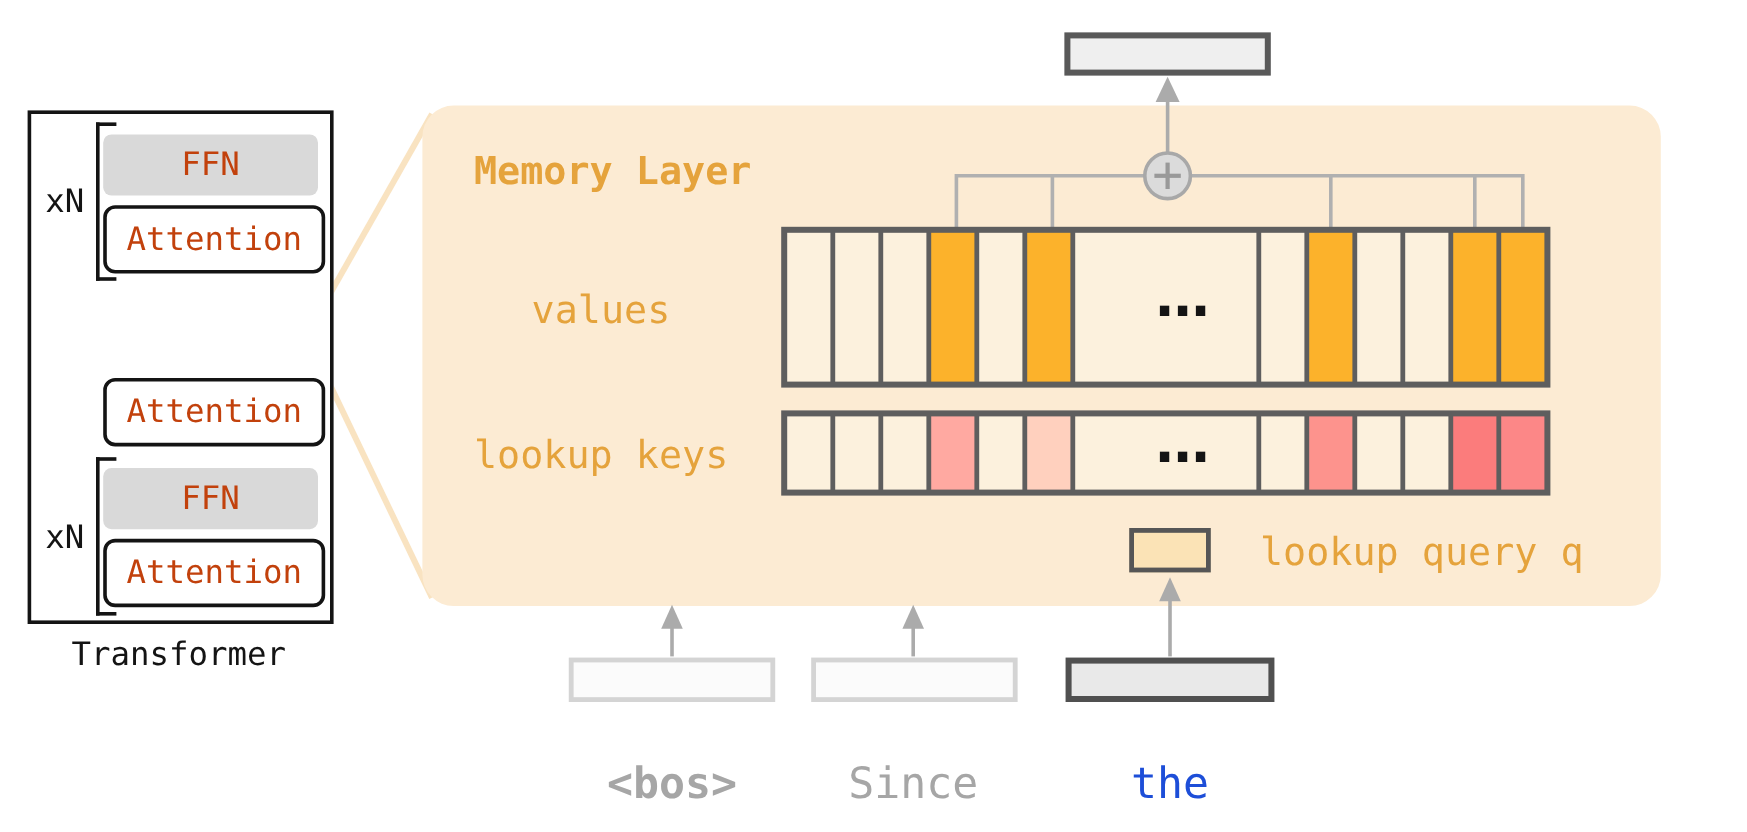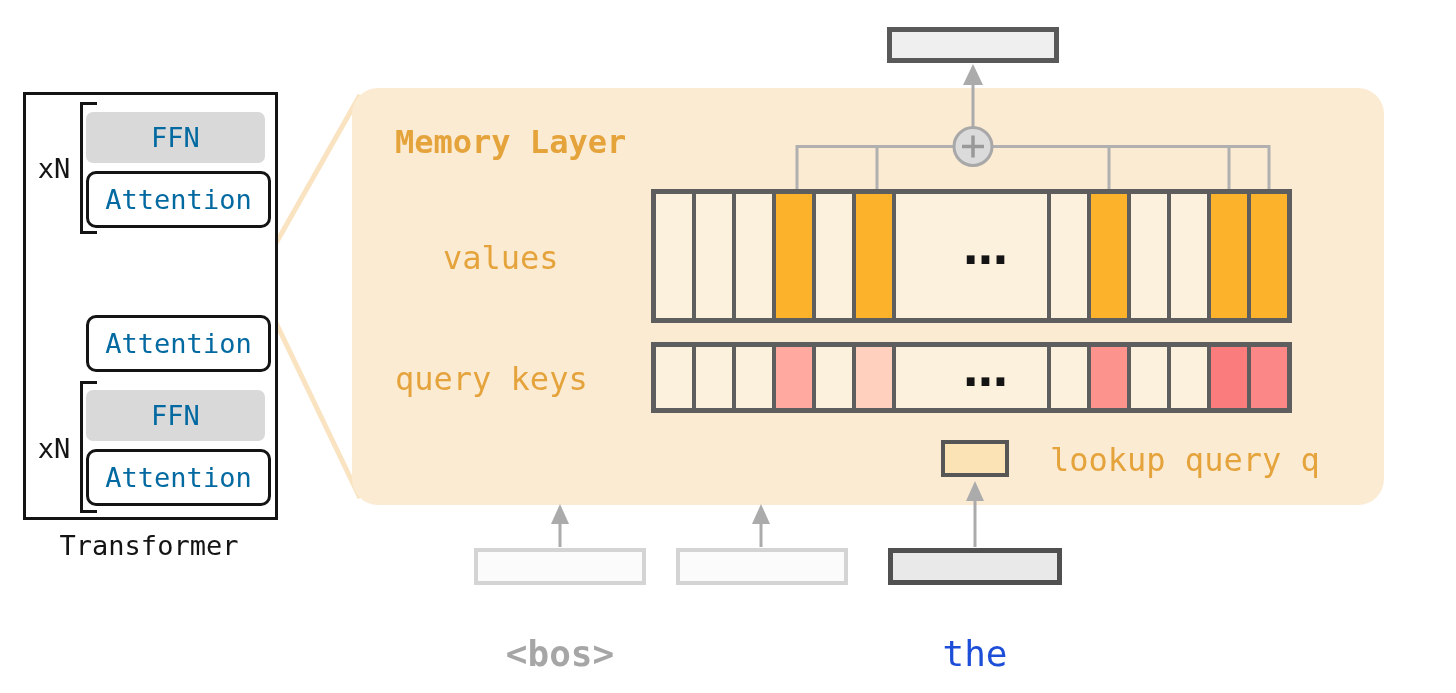--- a/index.html
+++ b/index.html
@@ -7,21 +7,21 @@
     position:relative;width:1456px;height:693px;background:#ffffff;overflow:hidden;
     font-family:"DejaVu Sans Mono","Liberation Mono",monospace;
   }
   .abs{position:absolute;}
   svg.layer{position:absolute;left:0;top:0;width:1456px;height:693px;pointer-events:none;}
   .z0{z-index:0}.z1{z-index:1}.z2{z-index:2}.z3{z-index:3}
 
   
   .tf-outer{left:23px;top:92px;width:249px;height:422px;border:3px solid #141414;background:#fff;}
   .tf-block{left:86px;width:179px;height:51px;display:flex;align-items:center;justify-content:center;
-            font-size:27px;color:#0369a1;}
+            font-size:27px;color:#c2410c;}
   .ffn{background:#d9d9d9;border-radius:7px;}
   .attn{background:#ffffff;border:3px solid #141414;border-radius:10px;}
   .memblk{background:#fce3bb;border-radius:7px;}
   .bracket{left:80px;width:14px;border-left:3px solid #141414;border-top:3px solid #141414;border-bottom:3px solid #141414;}
   .xn{left:34px;width:40px;font-size:27px;color:#141414;text-align:center;}
   .tf-label{left:23px;top:530px;width:252px;text-align:center;font-size:27px;color:#141414;}
 
   
   .panel{left:352px;top:88px;width:1032px;height:417px;background:#fcebd3;border-radius:26px;}
   .accent{color:var(--accent,#e5a33c);}
@@ -93,21 +93,21 @@
 
   <div class="abs bracket z3" style="top:381px;height:126px;"></div>
   <div class="abs xn z3" style="top:433px;">xN</div>
   <div class="abs tf-block ffn z3" style="top:390px;">FFN</div>
   <div class="abs tf-block attn z3" style="top:449px;">Attention</div>
 
   <div class="abs tf-label z3">Transformer</div>
 
   <div class="abs ml-title accent z3">Memory Layer</div>
   <div class="abs ml-values accent z3">values</div>
-  <div class="abs ml-keys accent z3">query keys</div>
+  <div class="abs ml-keys accent z3">lookup keys</div>
   <div class="abs ml-query accent z3">lookup query q</div>
 
   <div class="abs row row-values z3">
       <div class="cell" style="background: rgb(252, 241, 221);"></div>
       <div class="cell" style="background: rgb(252, 241, 221);"></div>
       <div class="cell" style="background: rgb(252, 241, 221);"></div>
       <div class="cell" style="background: rgb(252, 178, 43);"></div>
       <div class="cell" style="background: rgb(252, 241, 221);"></div>
       <div class="cell" style="background: rgb(252, 178, 43);"></div>
       <div class="cell wide" style="background: rgb(252, 241, 221);">
@@ -139,15 +139,16 @@
     </div>
 
   <div class="abs outbox z3"></div>
   <div class="abs qbox z3"></div>
 
   <div class="abs embed ghost z3" style="left:474px;"></div>
   <div class="abs embed ghost z3" style="left:676px;"></div>
   <div class="abs embed active z3" style="left:888px;width:174px;"></div>
 
   <div class="abs token gray z3" style="left:460px;font-weight:bold;">&lt;bos&gt;</div>
+  <div class="abs token gray z3" style="left:661px;">Since</div>
   <div class="abs token black z3" style="left:875px;">the</div>
 
 </div>
 
 </body></html>

